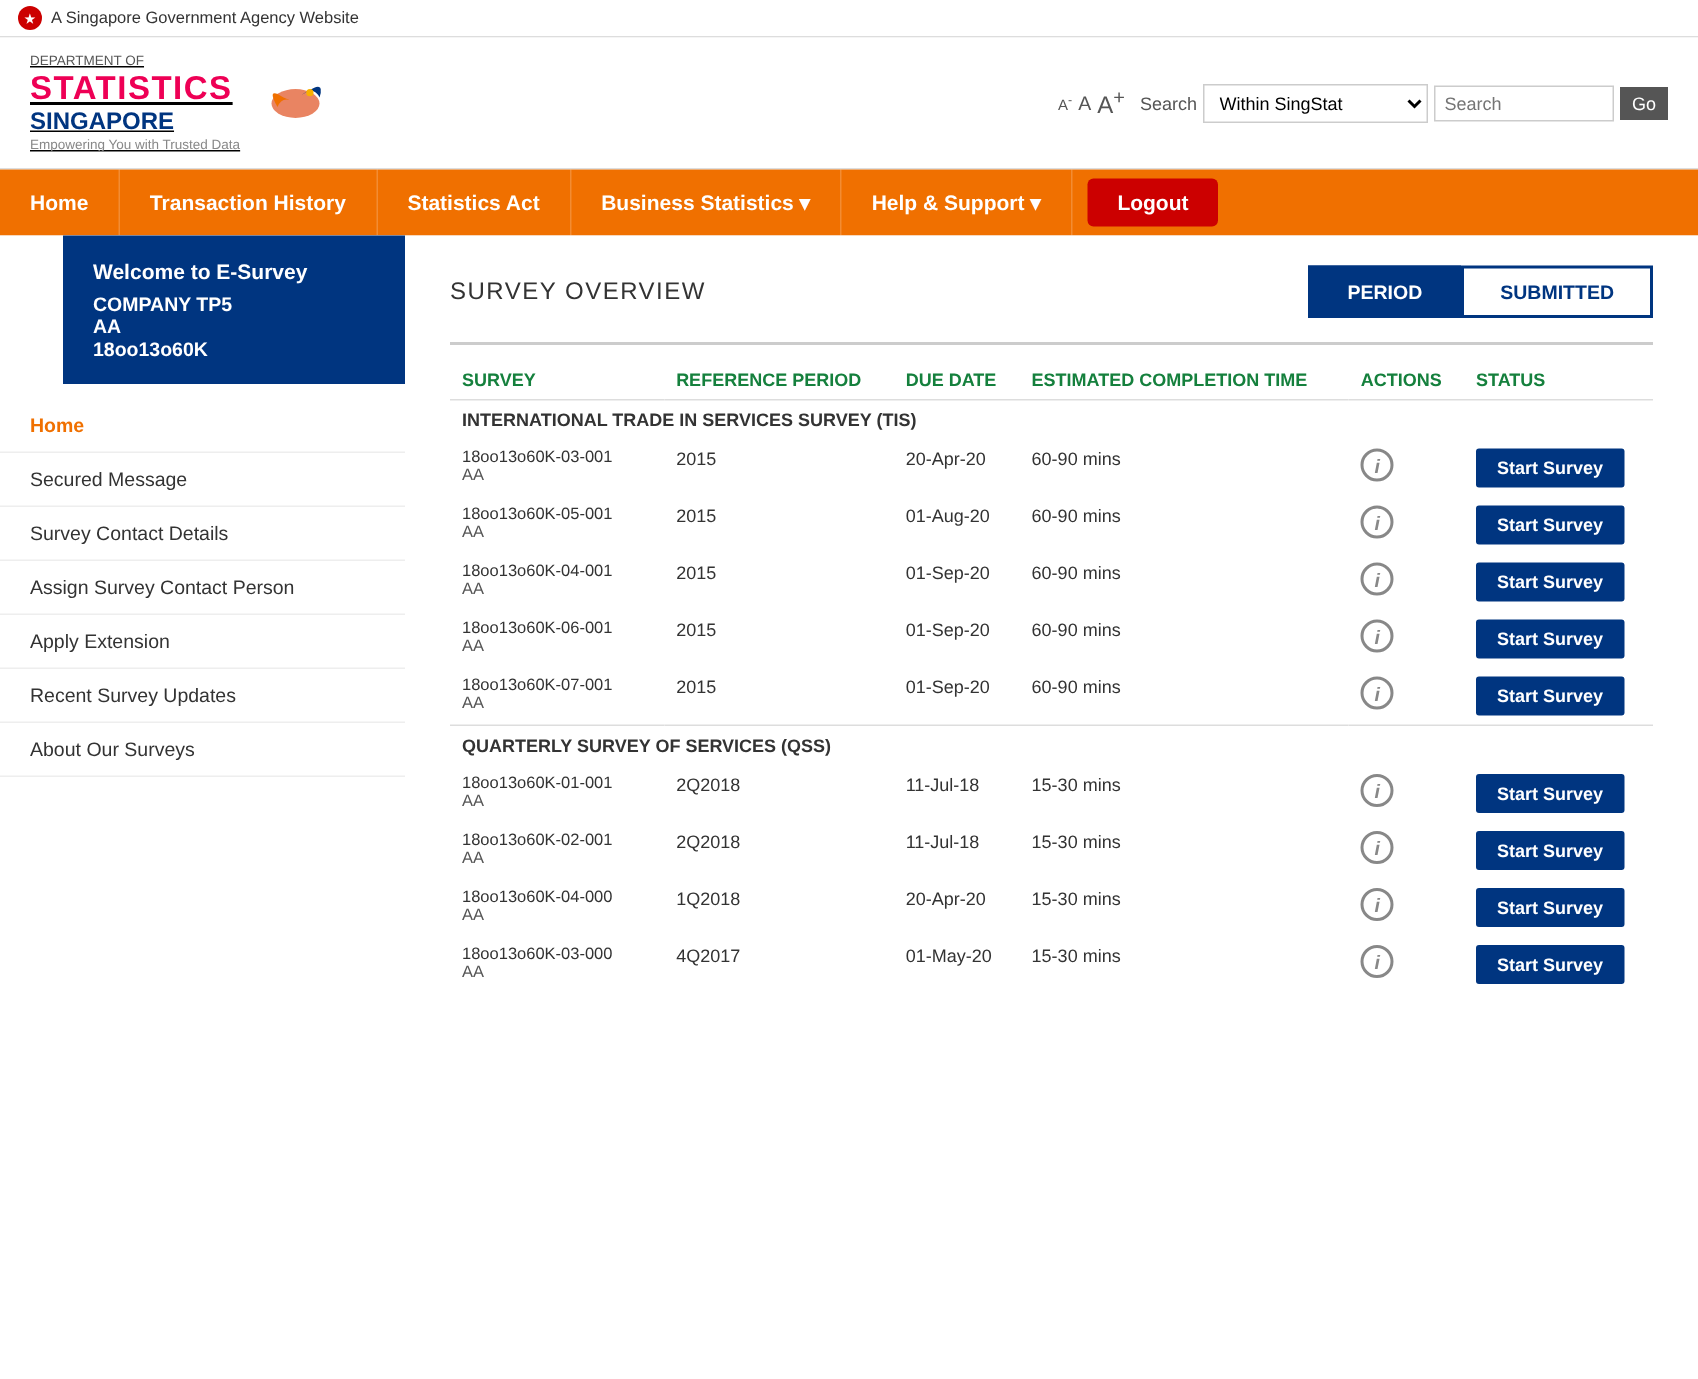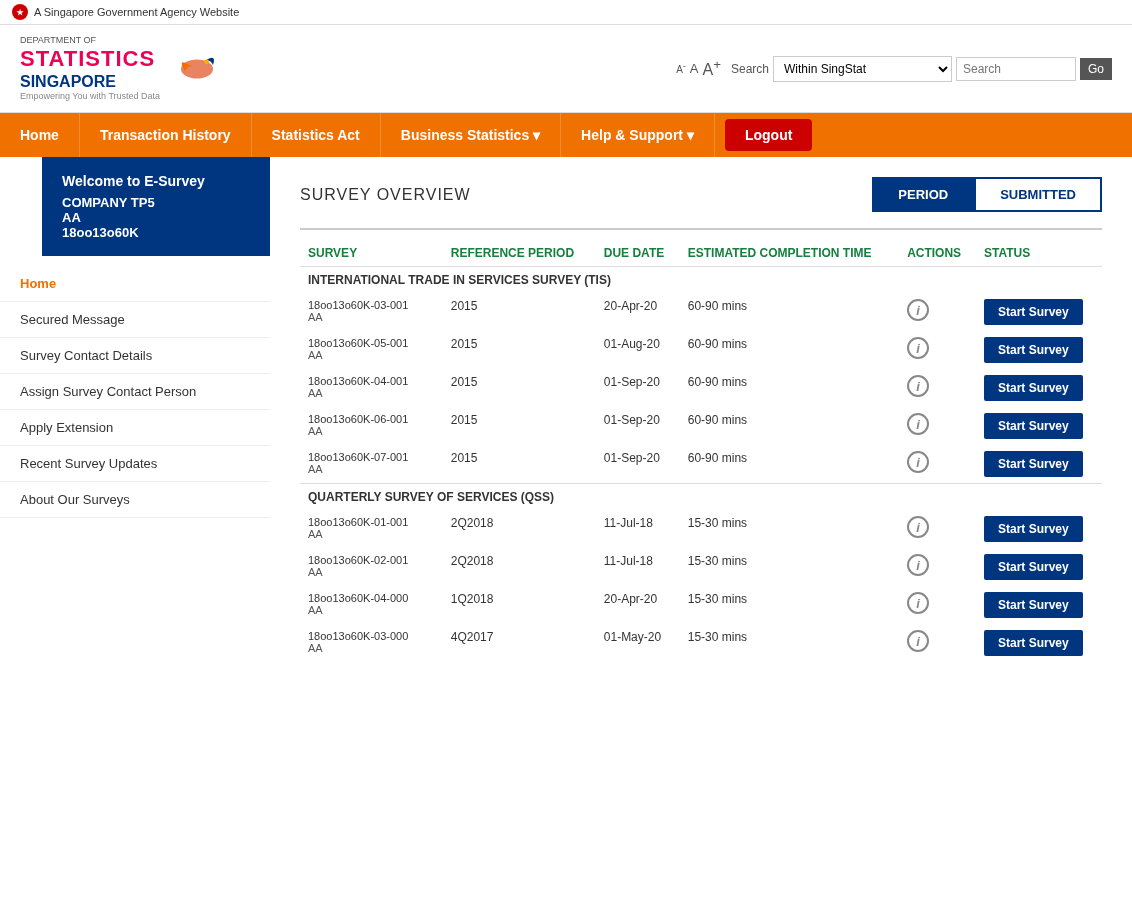--- a/index.html
+++ b/index.html
@@ -30,20 +30,21 @@
       padding: 10px 20px;
       display: flex;
       align-items: center;
       justify-content: space-between;
       border-bottom: 1px solid #ddd;
     }
     .logo-area {
       display: flex;
       align-items: center;
       gap: 12px;
+      text-decoration: underline;
     }
     .logo-text {
       line-height: 1.2;
     }
     .logo-text .dept { font-size: 9px; color: #555; text-transform: uppercase; }
     .logo-text .statistics { font-size: 22px; font-weight: bold; color: #e05; letter-spacing: 1px; }
     .logo-text .singapore { font-size: 16px; font-weight: bold; color: #003580; }
     .logo-text .tagline { font-size: 9px; color: #888; }
 
     .logo-bird {
@@ -69,21 +70,21 @@
       display: flex;
       align-items: center;
       gap: 4px;
     }
     .search-label { font-size: 12px; color: #555; }
     .search-dropdown {
       border: 1px solid #ccc;
       padding: 4px 6px;
       font-size: 12px;
       background: #fff;
-      width: 179px;
+      width: 150px;
     }
     .search-input {
       border: 1px solid #ccc;
       padding: 4px 6px;
       font-size: 12px;
       width: 120px;
     }
     .search-go {
       background: #555;
       color: white;

